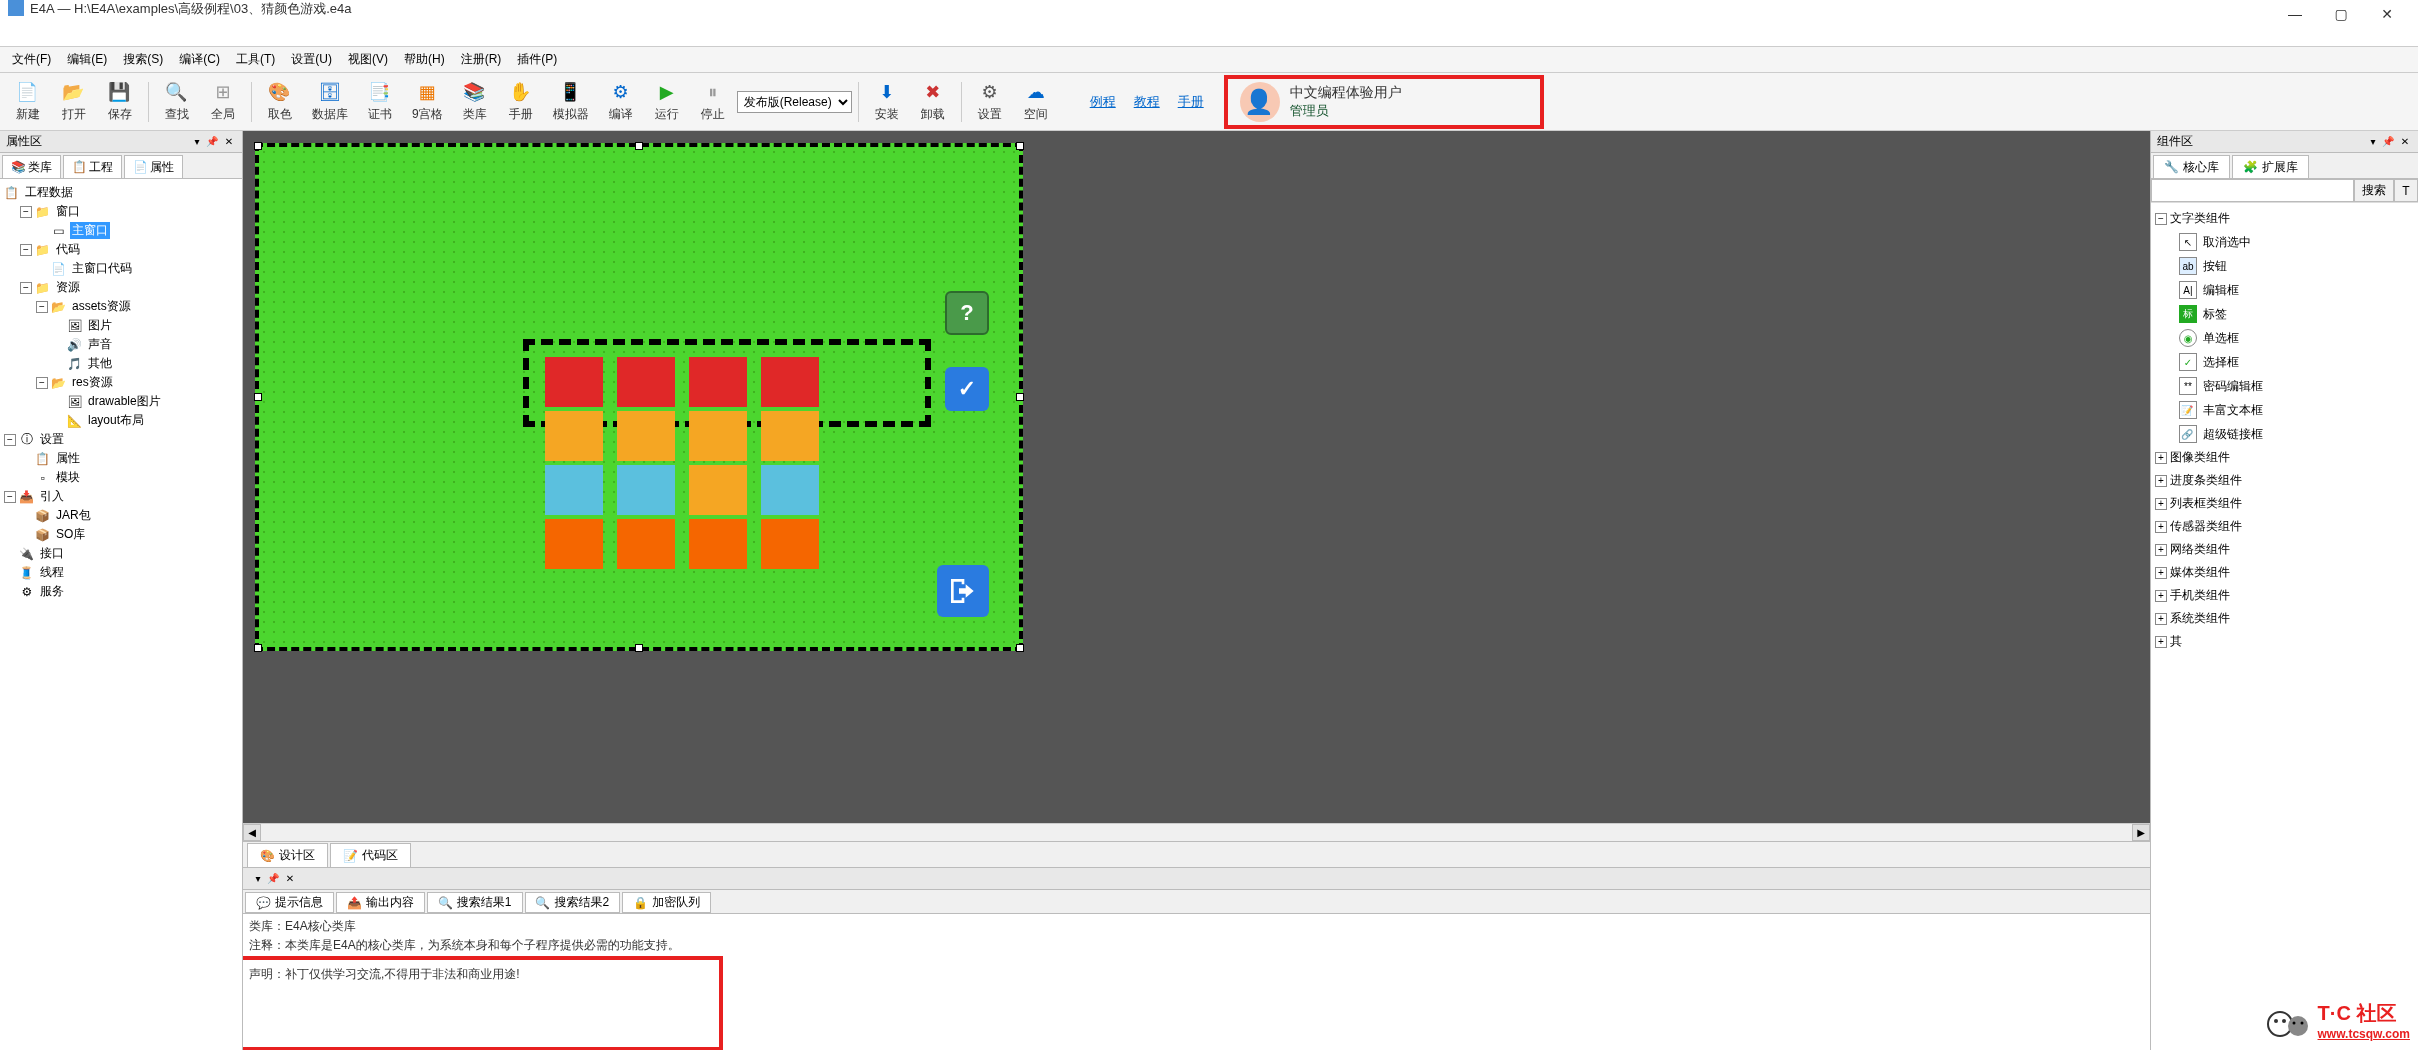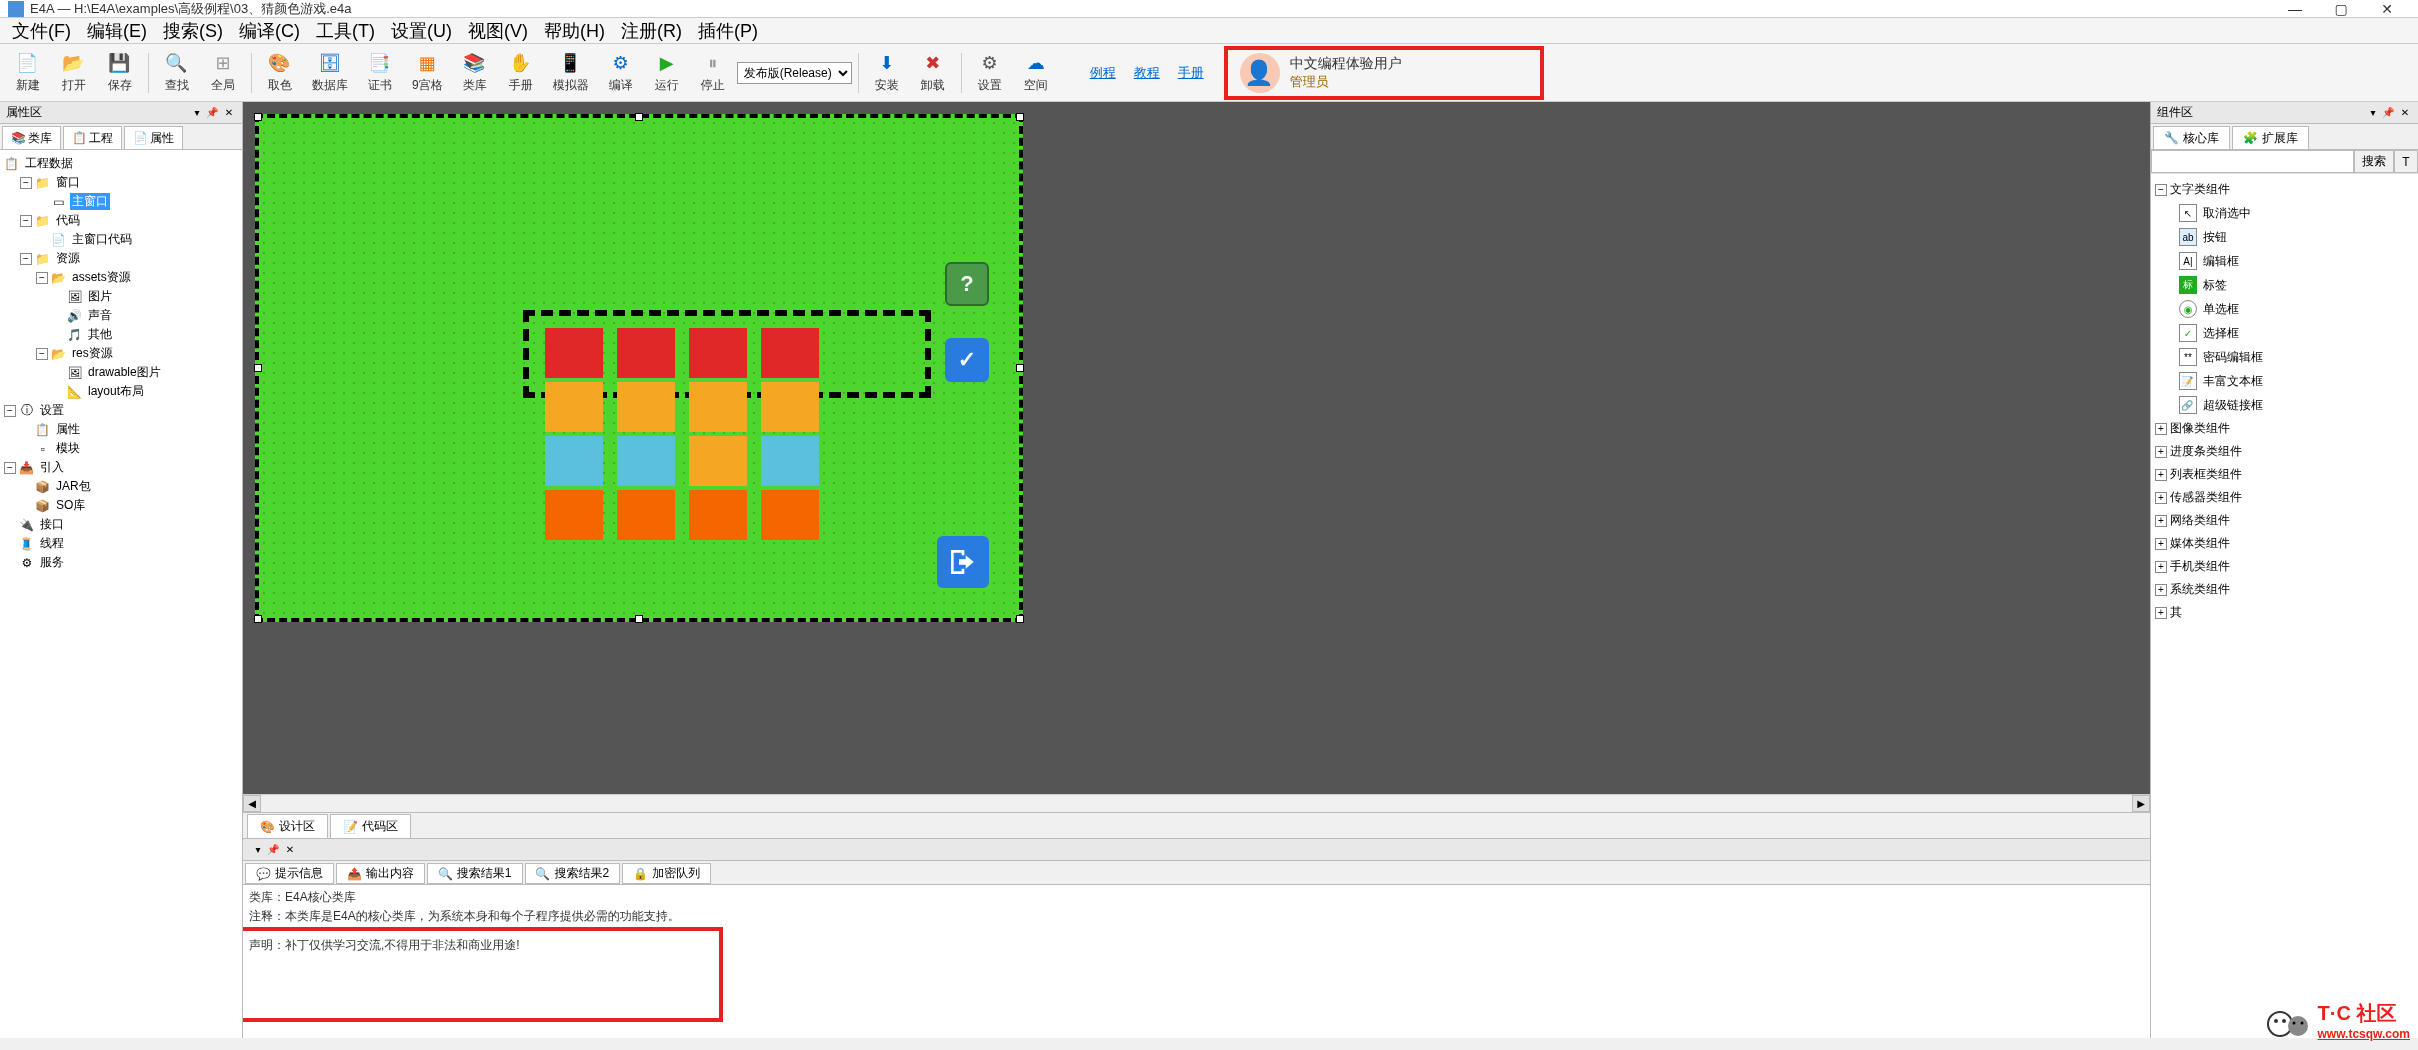--- a/index.html
+++ b/index.html
@@ -1,38 +1,38 @@
 <!DOCTYPE html>
 <html><head>
 <meta charset="utf-8">
 <style>
 * { margin: 0; padding: 0; box-sizing: border-box; font-family: "Microsoft YaHei", SimSun, sans-serif; font-size: 12px; }
 html, body { width: 2418px; height: 1050px; background: #f0f0f0; overflow: hidden; }
 
-.title-bar { height: 18px; background: #fff; border-bottom: 1px solid #ccc; display: flex; align-items: center; padding: 0 8px; }
+.title-bar { height: 47px; background: #fff; border-bottom: 1px solid #ccc; display: flex; padding: 0 8px; }
 .title-bar .app-icon { width: 16px; height: 16px; background: #4a90d9; margin-right: 6px; }
 .title-bar .title-text { flex: 1; font-size: 13px; color: #333; }
 .title-bar .win-controls { display: flex; gap: 0; }
 .title-bar .win-btn { width: 46px; height: 28px; display: flex; align-items: center; justify-content: center; cursor: pointer; font-size: 14px; color: #333; }
 
 .menu-bar { height: 26px; background: #f5f5f5; border-bottom: 1px solid #ccc; display: flex; align-items: center; padding: 0 4px; }
-.menu-bar .menu-item { padding: 3px 8px; cursor: pointer; font-size: 18px; }
+.menu-bar .menu-item { padding: 3px 8px; cursor: pointer; font-size: 12px; }
 
 .tool-bar { height: 58px; background: #f5f5f5; border-bottom: 1px solid #ccc; display: flex; align-items: center; padding: 0 6px; gap: 2px; }
 .tb-btn { display: flex; flex-direction: column; align-items: center; justify-content: center; padding: 2px 8px; cursor: pointer; min-width: 44px; }
 .tb-btn .tb-icon { width: 24px; height: 24px; display: flex; align-items: center; justify-content: center; font-size: 18px; }
 .tb-btn .tb-label { font-size: 12px; color: #333; margin-top: 2px; }
 .tb-sep { width: 1px; height: 40px; background: #ccc; margin: 0 4px; }
 .tb-combo { height: 22px; font-size: 12px; border: 1px solid #999; background: #fff; padding: 0 2px; }
 .tb-link { color: #0066cc; text-decoration: underline; font-size: 13px; cursor: pointer; margin: 8px 8px; }
 
 .user-box { display: flex; align-items: center; gap: 10px; padding: 4px 12px; border: 4px solid #e82020; margin-left: 10px; height: 54px; flex:1; max-width: 320px; }
 .user-avatar { width: 40px; height: 40px; border-radius: 50%; background: #f8c9b4; display: flex; align-items: center; justify-content: center; font-size: 24px; }
 .user-info .u-name { font-size: 14px; color: #333; }
-.user-info .u-role { font-size: 13px; color: #a16207; }
+.user-info .u-role { font-size: 13px; color: #14532d; }
 
 .main-area { display: flex; height: calc(100% - 114px); }
 
 .panel-header { height: 22px; background: #e8e8e8; border-bottom: 1px solid #bbb; display: flex; align-items: center; padding: 0 6px; font-size: 12px; }
 .panel-header .p-title { flex: 1; }
 .panel-header .p-btn { width: 14px; height: 14px; cursor: pointer; margin-left: 2px; font-size: 10px; display: flex; align-items: center; justify-content: center; }
 
 .left-panel { width: 243px; background: #fff; border-right: 1px solid #bbb; display: flex; flex-direction: column; }
 .left-tabs { height: 26px; display: flex; border-bottom: 1px solid #bbb; background: #f0f0f0; padding-top: 2px; gap: 2px; padding-left: 2px; }
 .left-tab { padding: 3px 8px; background: #fff; border: 1px solid #bbb; border-bottom: none; cursor: pointer; display: flex; align-items: center; gap: 3px; font-size: 12px; }

